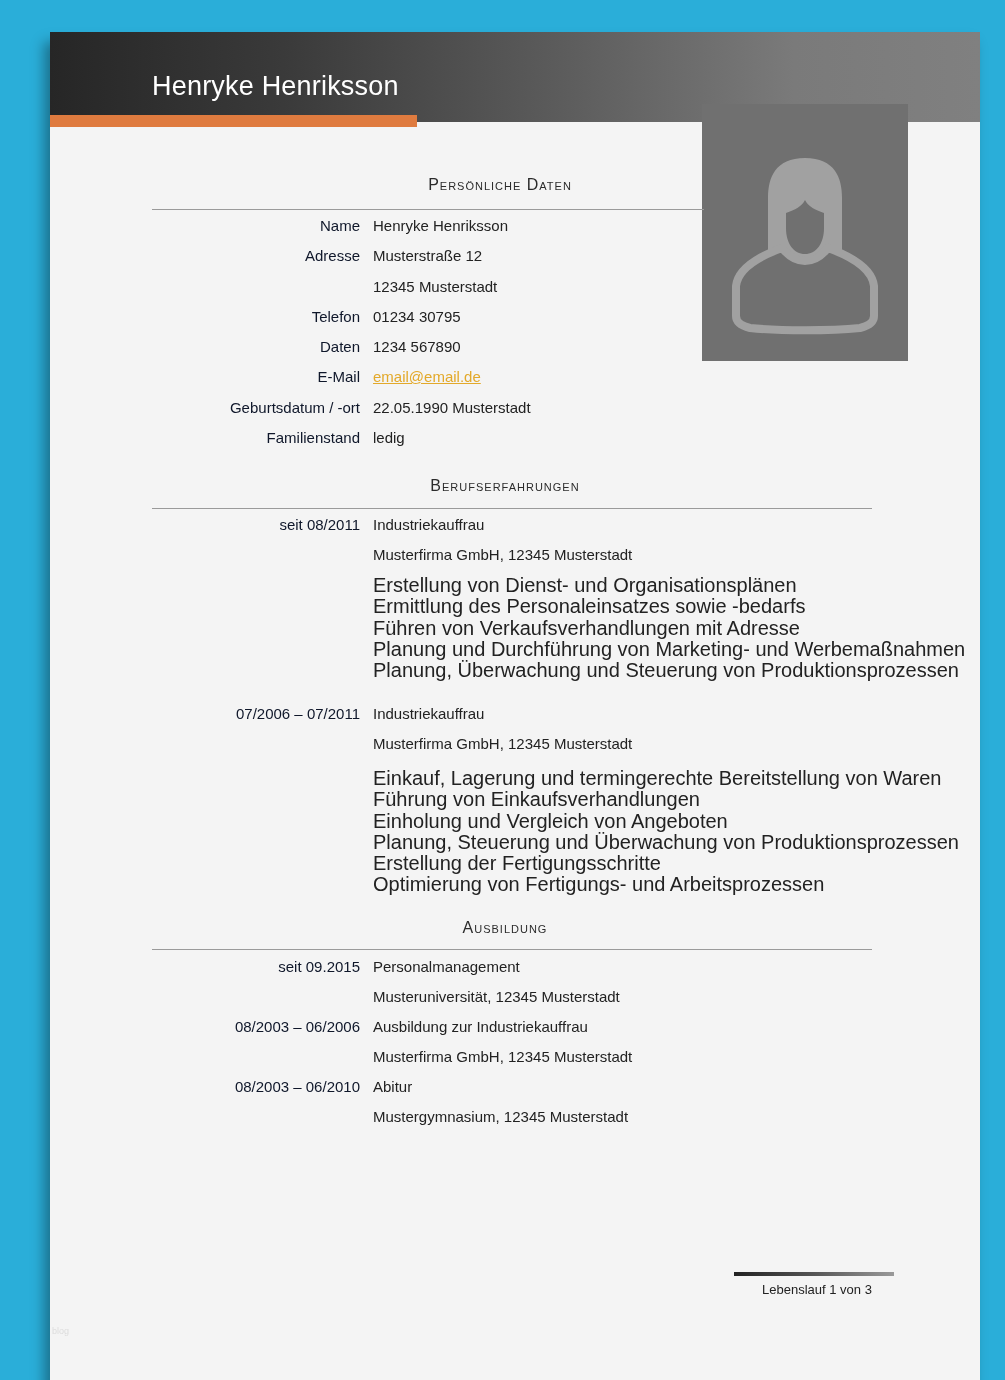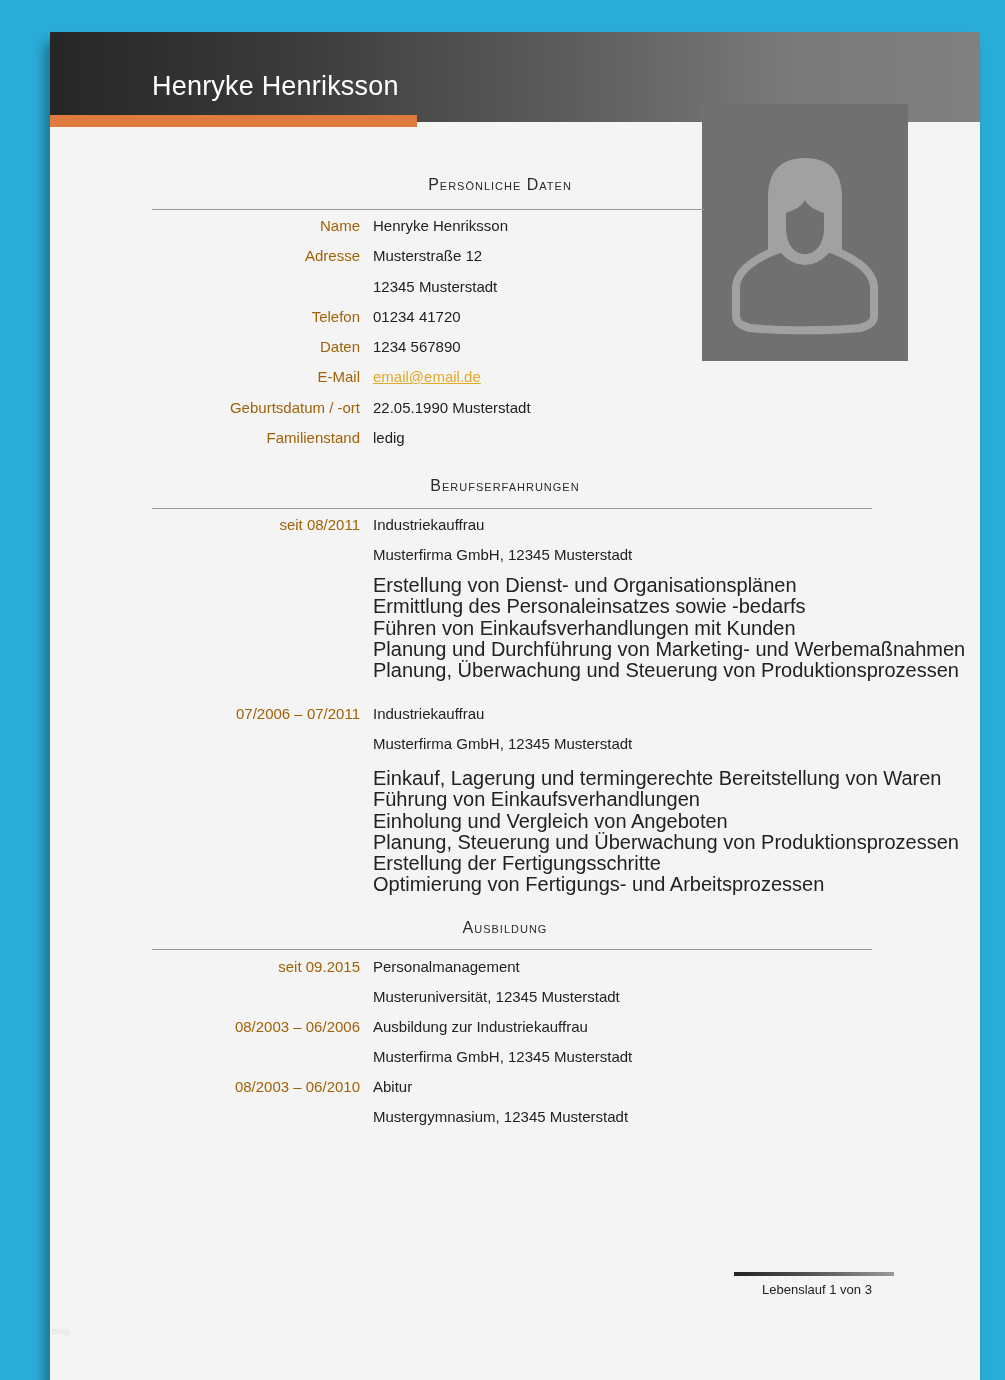--- a/index.html
+++ b/index.html
@@ -56,21 +56,21 @@
       position: absolute;
       left: 102px;
       height: 1px;
       background: #9a9a9a;
     }
     .lbl-cell {
       position: absolute;
       left: 0;
       width: 208px;
       text-align: right;
-      color: #a16207;
+      color: #0f172a;
       font-size: 15px;
       white-space: nowrap;
     }
     .val-cell {
       position: absolute;
       left: 221px;
       color: #222222;
       font-size: 15px;
       white-space: nowrap;
     }
@@ -136,21 +136,21 @@
   </div>
   <div>
     <div class="lbl-cell" style="left:102px; top:215px;">Adresse</div>
     <div class="val-cell" style="left:323px; top:215px;">Musterstraße 12</div>
   </div>
   <div>
     <div class="val-cell" style="left:323px; top:246px;">12345 Musterstadt</div>
   </div>
   <div>
     <div class="lbl-cell" style="left:102px; top:276px;">Telefon</div>
-    <div class="val-cell" style="left:323px; top:276px;">01234 41720</div>
+    <div class="val-cell" style="left:323px; top:276px;">01234 30795</div>
   </div>
   <div>
     <div class="lbl-cell" style="left:102px; top:306px;">Daten</div>
     <div class="val-cell" style="left:323px; top:306px;">1234 567890</div>
   </div>
   <div>
     <div class="lbl-cell" style="left:102px; top:336px;">E-Mail</div>
     <div class="val-cell" style="left:323px; top:336px;">
       <span class="email-link">email@email.de</span>
     </div>
@@ -167,21 +167,21 @@
   <div class="section-title" style="left:300px; top:445px; width:310px;">Berufserfahrungen</div>
   <div class="section-rule" style="top:476px; width:720px;"></div>
 
   <div>
     <div class="lbl-cell" style="left:102px; top:484px;">seit 08/2011</div>
     <div class="val-cell" style="left:323px; top:484px;">Industriekauffrau</div>
     <div class="val-cell" style="left:323px; top:514px;">Musterfirma GmbH, 12345 Musterstadt</div>
     <div class="bullets" style="left:323px; top:543px;">
       <div>Erstellung von Dienst- und Organisationsplänen</div>
       <div>Ermittlung des Personaleinsatzes sowie -bedarfs</div>
-      <div>Führen von Einkaufsverhandlungen mit Kunden</div>
+      <div>Führen von Verkaufsverhandlungen mit Adresse</div>
       <div>Planung und Durchführung von Marketing- und Werbemaßnahmen</div>
       <div>Planung, Überwachung und Steuerung von Produktionsprozessen</div>
     </div>
   </div>
 
   <div>
     <div class="lbl-cell" style="left:102px; top:673px;">07/2006 – 07/2011</div>
     <div class="val-cell" style="left:323px; top:673px;">Industriekauffrau</div>
     <div class="val-cell" style="left:323px; top:703px;">Musterfirma GmbH, 12345 Musterstadt</div>
     <div class="bullets" style="left:323px; top:736px;">

